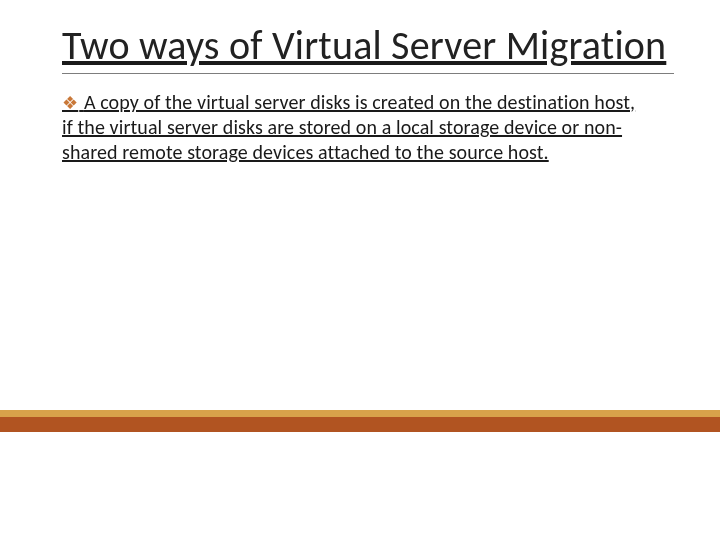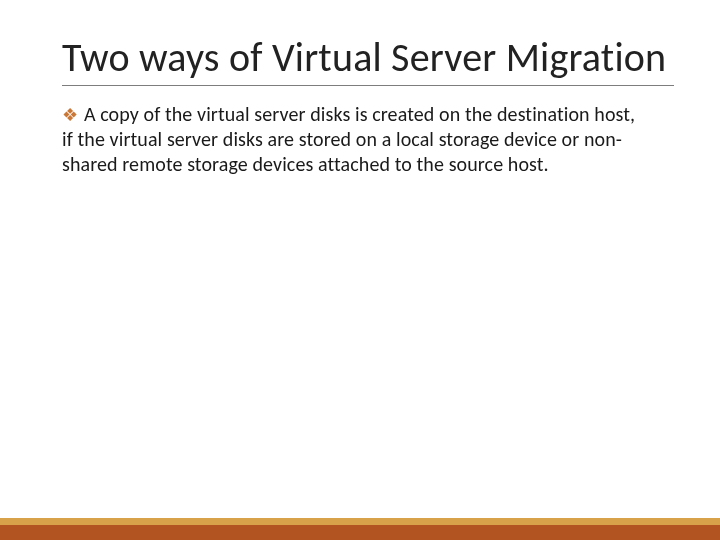--- a/index.html
+++ b/index.html
@@ -8,24 +8,25 @@
     width: 720px;
     height: 540px;
     background: #ffffff;
     font-family: "Segoe UI", "Calibri", "Helvetica Neue", Arial, sans-serif;
     color: #1a1a1a;
     overflow: hidden;
     position: relative;
   }
   .slide {
     width: 720px;
-    height: 540px;
+    height: 432px;
     position: relative;
     box-sizing: border-box;
-    padding: 36px 46px 0 62px;
+    padding: 24px 46px 0 62px;
+    text-decoration: underline;
   }
   .title {
     font-weight: 400;
     font-size: 40px;
     line-height: 1.08;
     letter-spacing: 0.2px;
     color: #222;
     margin: 0 0 6px 0;
   }
   .title-rule {

